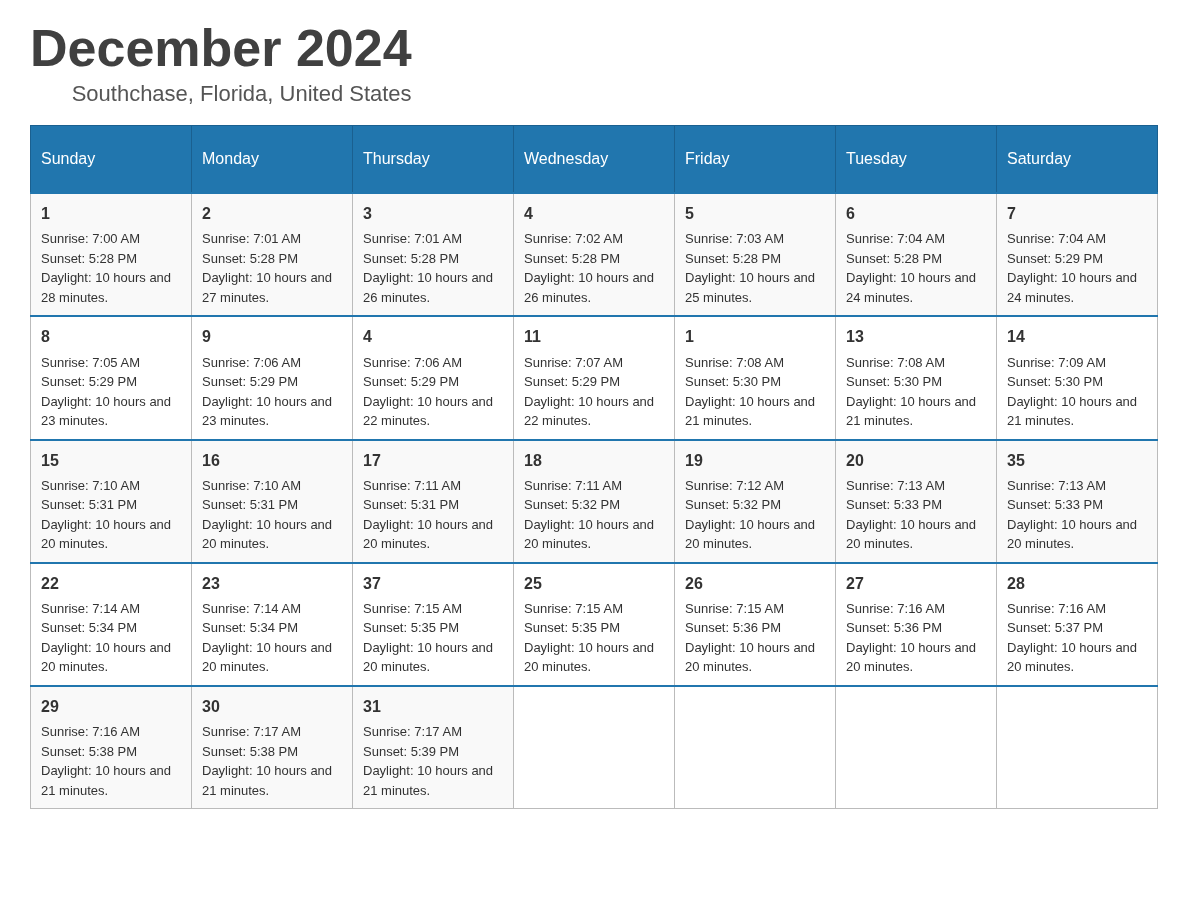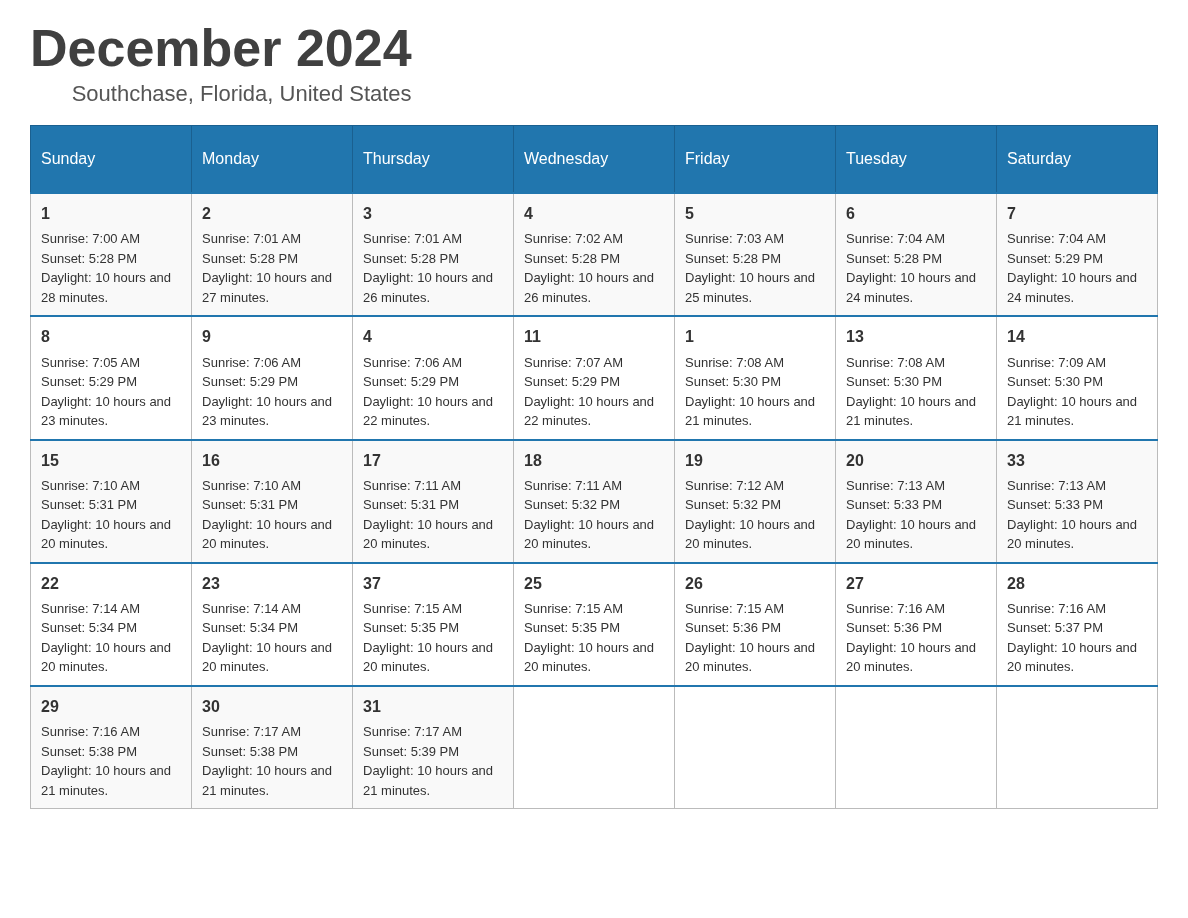--- a/index.html
+++ b/index.html
@@ -207,21 +207,21 @@
         </td>
         <td>
           <span class="day-number">19</span>
           <div class="day-info">Sunrise: 7:12 AM<br>Sunset: 5:32 PM<br>Daylight: 10 hours and 20 minutes.</div>
         </td>
         <td>
           <span class="day-number">20</span>
           <div class="day-info">Sunrise: 7:13 AM<br>Sunset: 5:33 PM<br>Daylight: 10 hours and 20 minutes.</div>
         </td>
         <td>
-          <span class="day-number">33</span>
+          <span class="day-number">35</span>
           <div class="day-info">Sunrise: 7:13 AM<br>Sunset: 5:33 PM<br>Daylight: 10 hours and 20 minutes.</div>
         </td>
       </tr>
       <tr class="week-row">
         <td>
           <span class="day-number">22</span>
           <div class="day-info">Sunrise: 7:14 AM<br>Sunset: 5:34 PM<br>Daylight: 10 hours and 20 minutes.</div>
         </td>
         <td>
           <span class="day-number">23</span>

